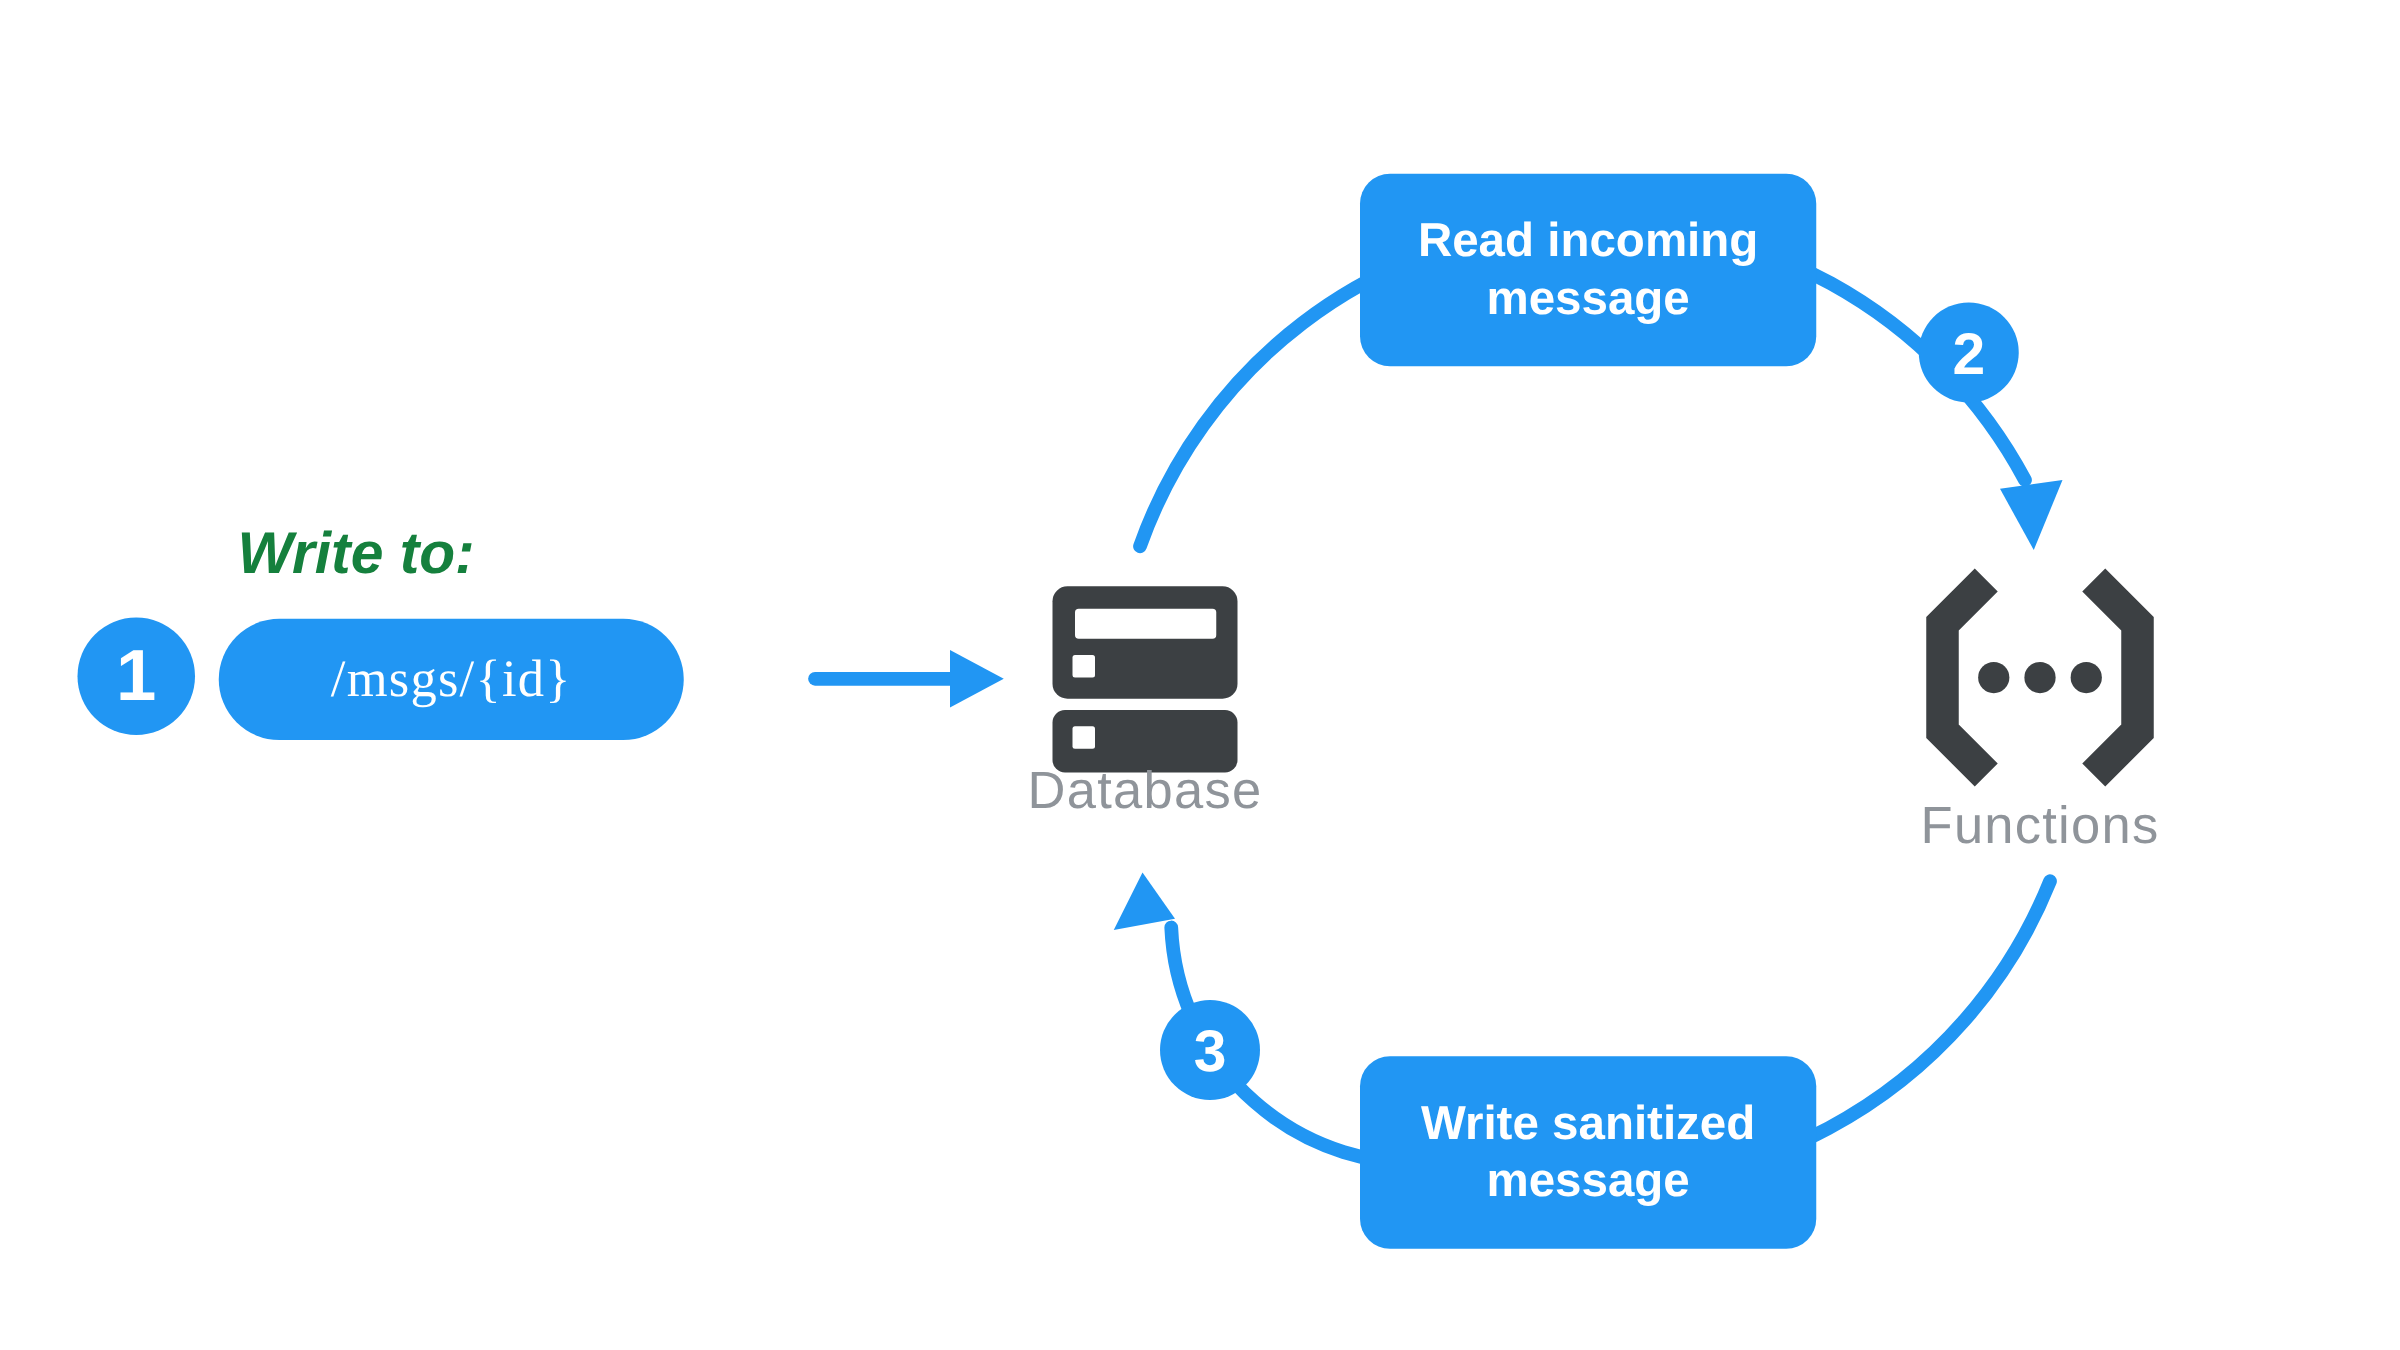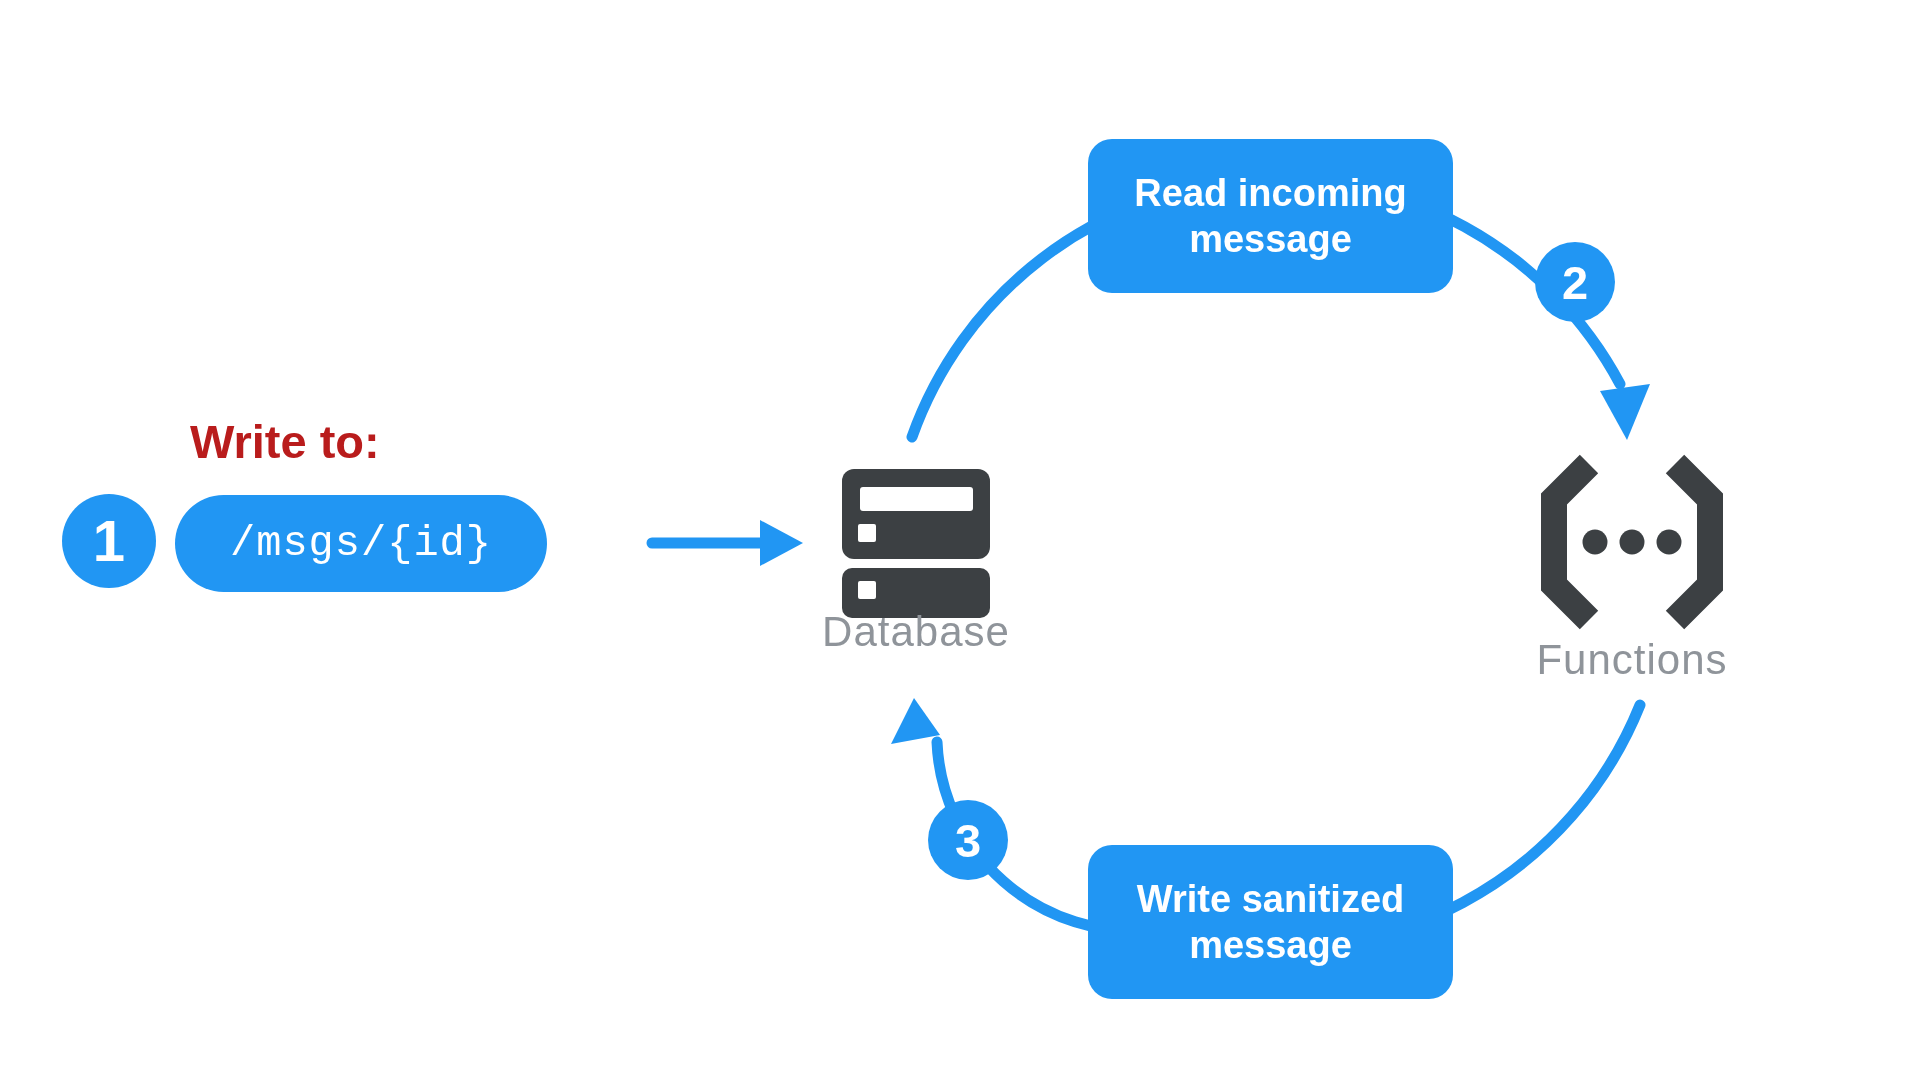--- a/index.html
+++ b/index.html
@@ -17,26 +17,26 @@
   .badge.b3{left:928px;top:800px;width:80px;height:80px;font-size:47px;}
   .msgbox{
     position:absolute;z-index:2;background:#2196F3;border-radius:24px;
     width:365px;height:154px;display:flex;align-items:center;justify-content:center;
     text-align:center;color:#ffffff;font-weight:bold;font-size:38px;line-height:1.22;
     padding:0 26px;box-sizing:border-box;
   }
   .msgbox.top{left:1088px;top:139px;}
   .msgbox.bottom{left:1088px;top:845px;}
   #write-to-title{
-    left:190px;top:414px;color:#b91c1c;font-weight:bold;font-size:47px;z-index:2;
+    left:190px;top:414px;color:#15803d;font-weight:bold;font-size:47px;z-index:2;font-style:italic;
   }
   #path-pill{
     left:175px;top:495px;width:372px;height:97px;background:#2196F3;border-radius:49px;
     display:flex;align-items:center;justify-content:center;z-index:2;
-    color:#ffffff;font-family:Liberation Mono, monospace;
+    color:#ffffff;font-family:Liberation Serif, serif;
     font-size:42px;letter-spacing:1px;
   }
   .node-label{
     z-index:2;color:#8f949a;font-size:42px;text-align:center;width:260px;letter-spacing:1px;
   }
   #database-label{left:786px;top:608px;}
   #functions-label{left:1502px;top:636px;text-align:center;}
 </style>
 </head>
 <body>

